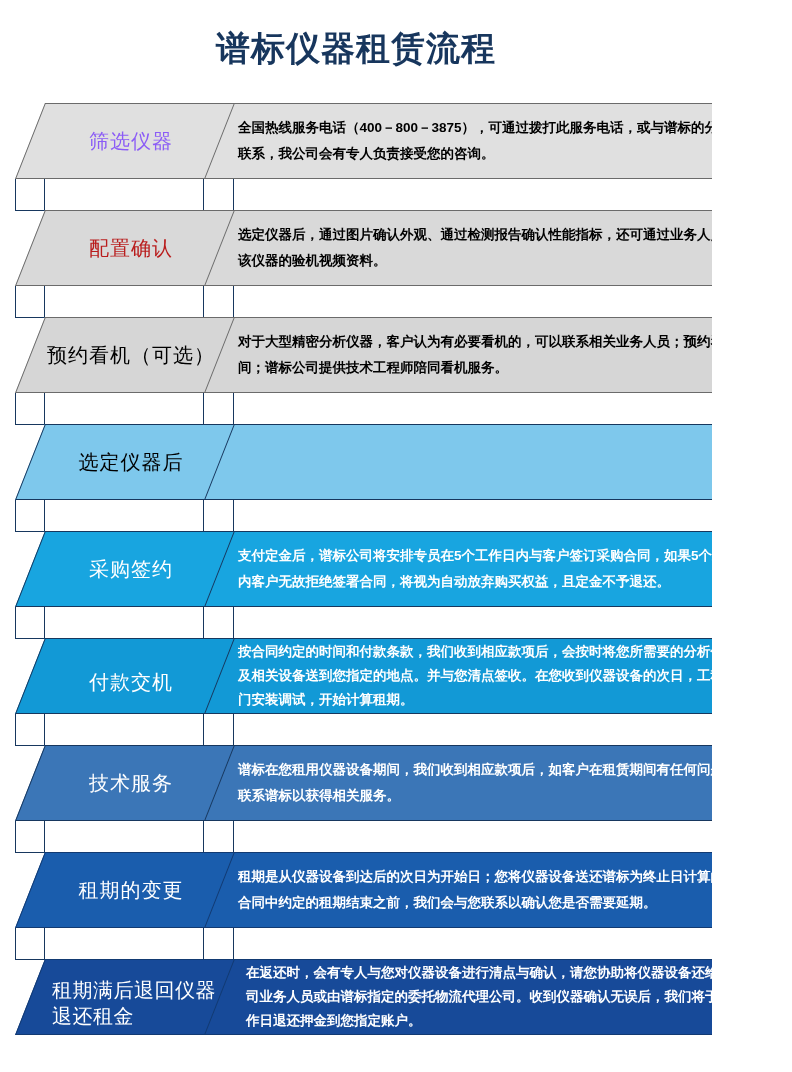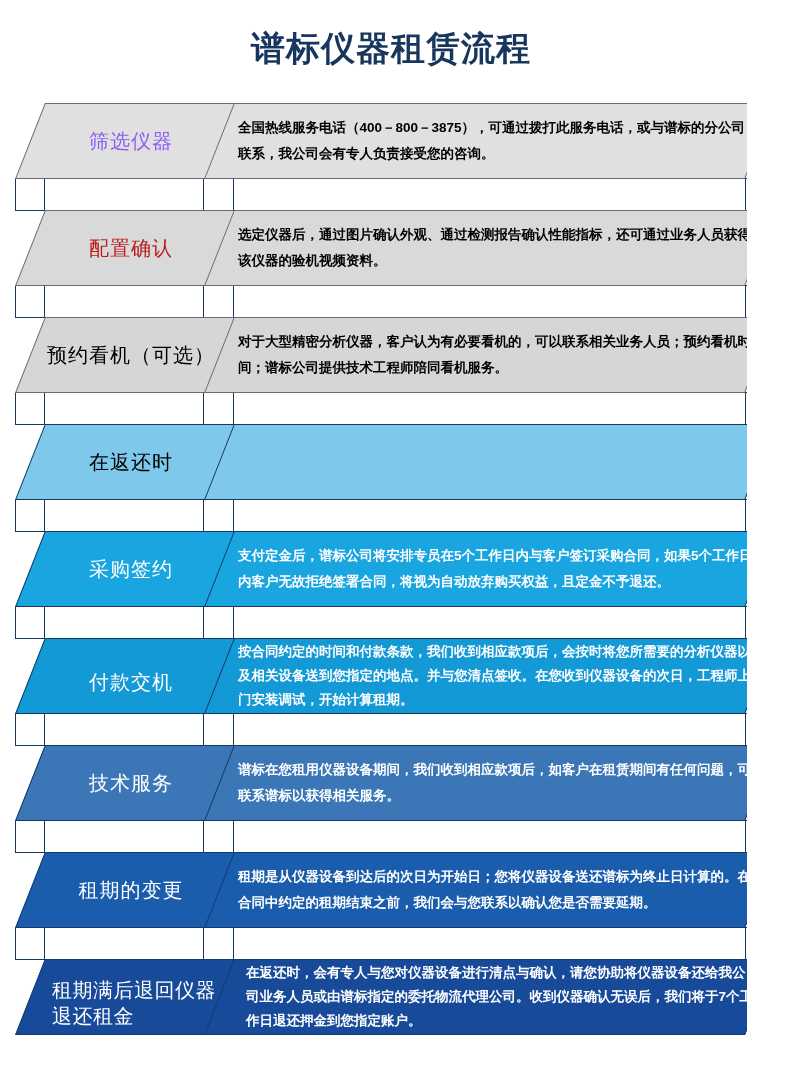--- a/index.html
+++ b/index.html
@@ -1,17 +1,17 @@
 <!DOCTYPE html>
 <html><head>
 <meta charset="utf-8">
 <style>
   html,body { margin:0; padding:0; background:#ffffff; }
   body { width:792px; height:1072px; font-family:"Liberation Sans", sans-serif; }
-  .page { position:relative; width:712px; height:1072px; overflow:hidden; background:#ffffff;padding-left:35px; }
+  .page { position:relative; width:712px; height:1072px; overflow:hidden; background:#ffffff; }
 
   .title {
     margin:0; padding-top:26px; text-align:center;
     font-family:"Liberation Serif", serif;
     font-size:34px; font-weight:bold; color:#17365D; letter-spacing:1px;
   }
 
   .flow { position:absolute; top:103px; left:0; width:792px; }
 
   .row { position:relative; height:76px; }
@@ -109,21 +109,21 @@
         <div class="vline" style="left: 745px; border-left-color: rgb(23, 55, 94);"></div>
         <div class="vline" style="left: 774px; border-left-color: rgb(23, 55, 94);"></div>
         <div class="seg seg-tr" style="border-top-color: rgb(23, 55, 94);"></div>
         <div class="seg seg-bl" style="border-top-color: rgb(23, 55, 94);"></div>
       </div>
 
     <div class="row r3">
       <div class="para" style="background-color: rgb(126, 200, 236); border-color: rgb(23, 55, 94);">
         <div class="divider" style="border-color: rgb(23, 55, 94);"></div>
       </div>
-      <div class="label" style="color: rgb(0, 0, 0);">在返还时</div>
+      <div class="label" style="color: rgb(0, 0, 0);">选定仪器后</div>
     </div>
     <div class="gap">
         <div class="vline" style="left: 15px; border-left-color: rgb(23, 55, 94);"></div>
         <div class="vline" style="left: 44px; border-left-color: rgb(23, 55, 94);"></div>
         <div class="vline" style="left: 203px; border-left-color: rgb(23, 55, 94);"></div>
         <div class="vline" style="left: 233px; border-left-color: rgb(23, 55, 94);"></div>
         <div class="vline" style="left: 745px; border-left-color: rgb(23, 55, 94);"></div>
         <div class="vline" style="left: 774px; border-left-color: rgb(23, 55, 94);"></div>
         <div class="seg seg-tr" style="border-top-color: rgb(23, 55, 94);"></div>
         <div class="seg seg-bl" style="border-top-color: rgb(23, 55, 94);"></div>

